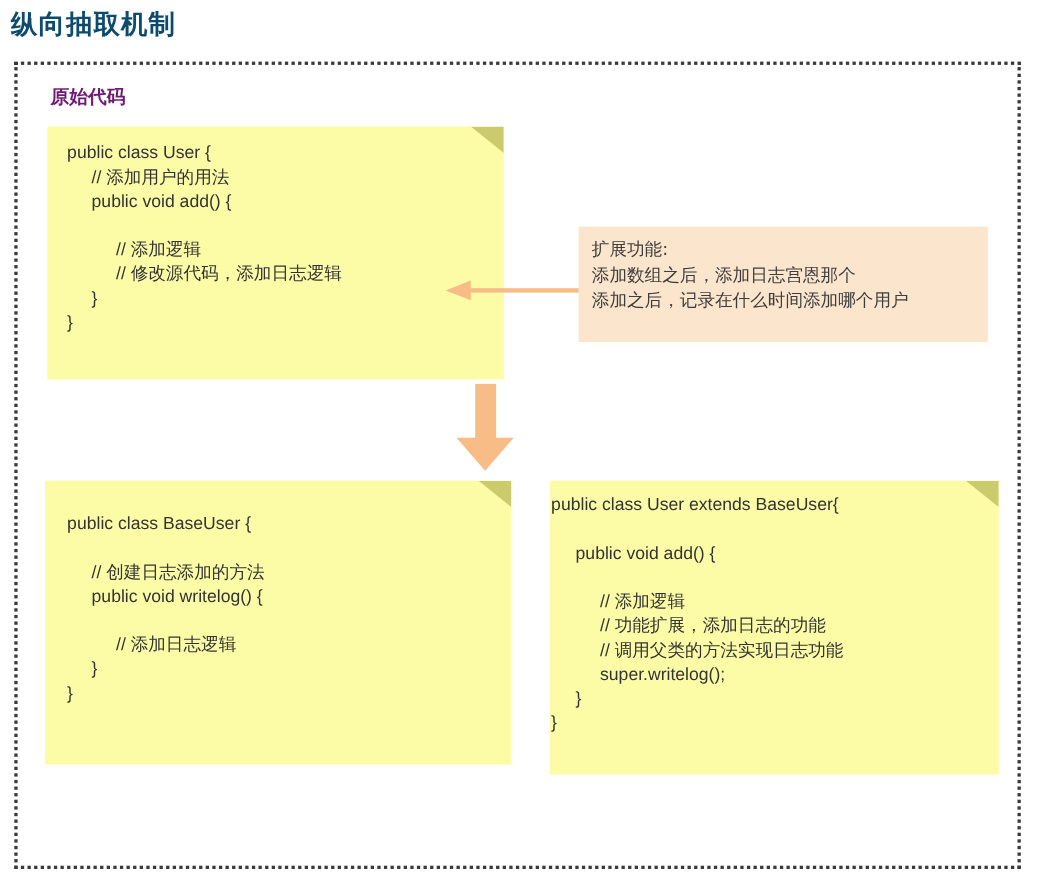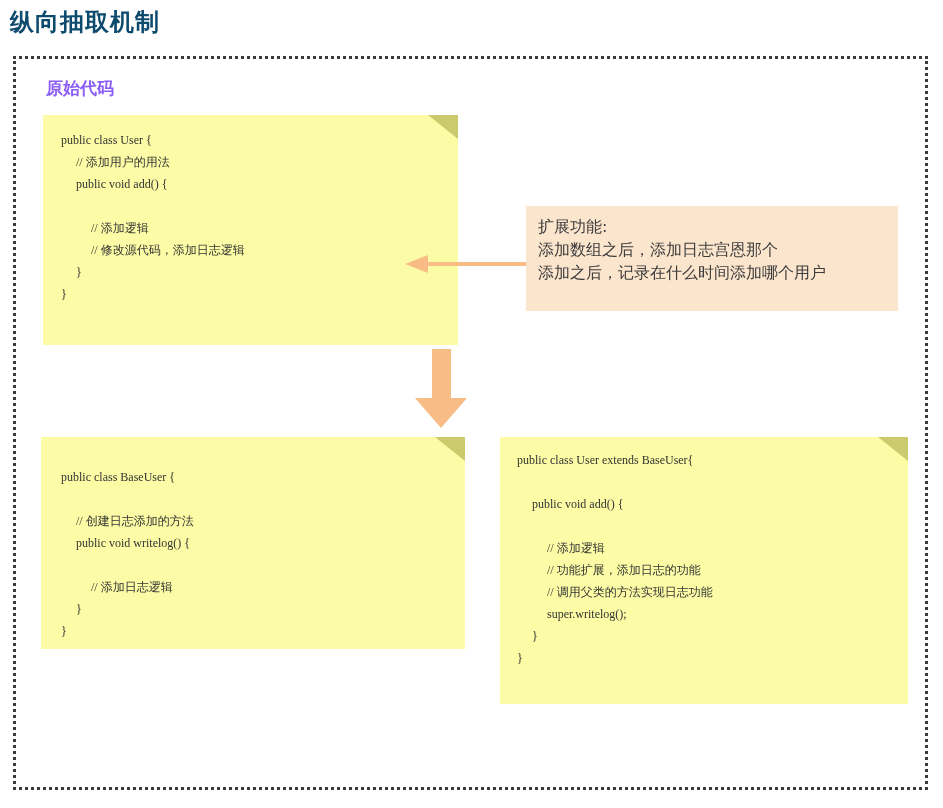--- a/index.html
+++ b/index.html
@@ -10,40 +10,40 @@
   .page-title {
     position:absolute; left:10px; top:6px;
     font-size:24px; font-weight:bold; color:#0c4a6e; letter-spacing:1px;
   }
   .frame {
     position:absolute; left:13px; top:56px; width:915px; height:734px;
     border:3px dotted var(--border,#3a3a3a); box-sizing:border-box;
   }
   .section-label {
     position:absolute; left:30px; top:18px;
-    font-size:17px; font-weight:bold; color:#8b5cf6;
+    font-size:17px; font-weight:bold; color:#701a75;
   }
   .note {
     position:absolute; background:var(--note-bg,#fcfca6);
   }
   .fold {
     position:absolute; top:0; right:0; width:30px; height:24px;
     background:var(--note-fold,#cbcb6e);
     clip-path:polygon(0 0, 100% 0, 100% 100%);
   }
   .code {
-    white-space:pre; font-size:12px; line-height:22px;
-    color:var(--code-text,#333333); font-family:Liberation Serif, serif;
+    white-space:pre; font-size:16px; line-height:22px;
+    color:var(--code-text,#333333); font-family:Liberation Sans, sans-serif;
   }
   .note-original { left:27px; top:56px; width:415px; height:230px; }
   .note-original .code { padding:14px 0 0 18px; }
-  .note-baseuser { left:25px; top:378px; width:424px; height:212px; }
+  .note-baseuser { left:25px; top:378px; width:424px; height:258px; }
   .note-baseuser .code { padding:29px 0 0 20px; }
   .note-subuser { left:484px; top:378px; width:408px; height:267px; }
-  .note-subuser .code { padding:12px 0 0 17px; }
+  .note-subuser .code { padding:12px 0 0 1px; }
   .callout {
     position:absolute; left:510px; top:147px; width:372px; height:105px;
     background:var(--callout-bg,#fce5cd); box-sizing:border-box;
   }
   .callout-text {
     white-space:pre; padding:9px 0 0 12px; font-size:16px; line-height:23px;
     color:#3d3d3d;
   }
   .h-arrow-line {
     position:absolute; left:411px; top:203px; width:99px; height:4px;

